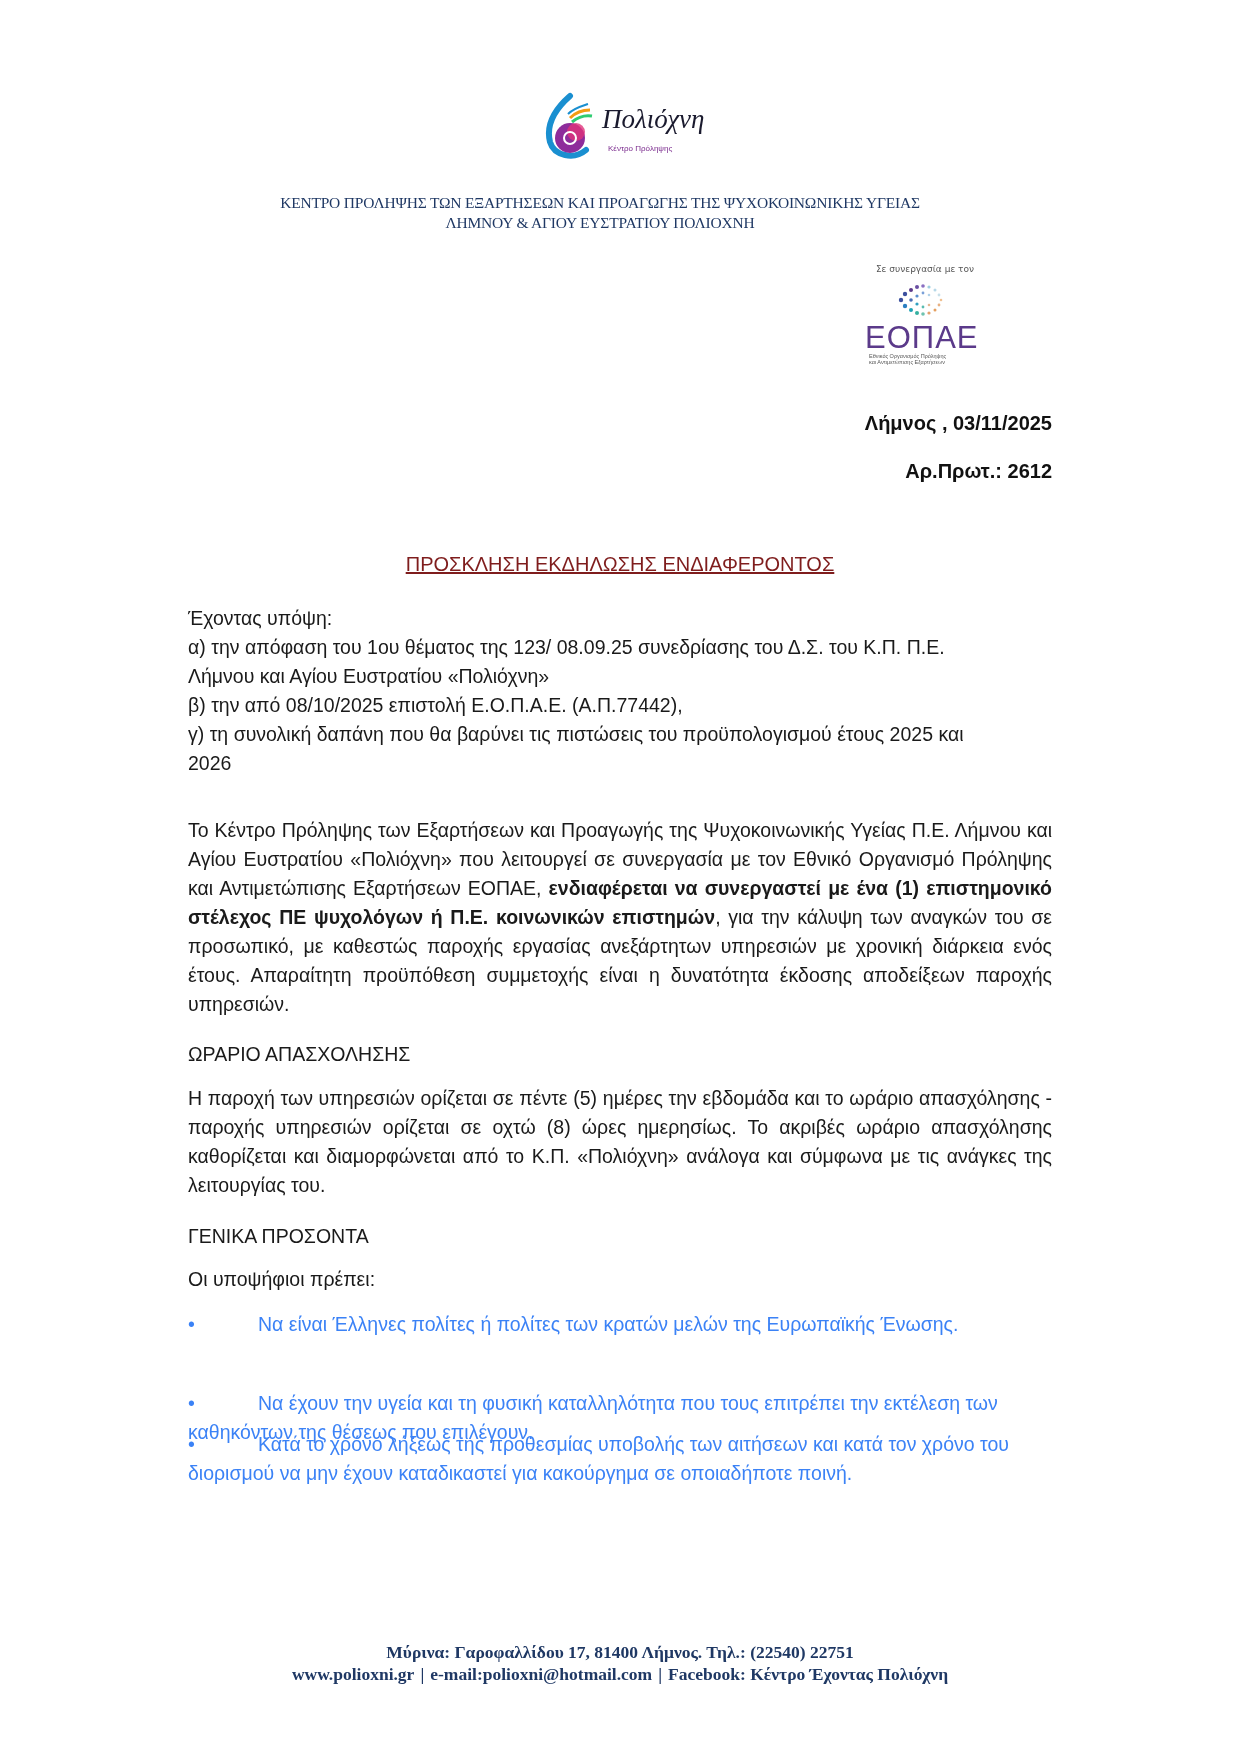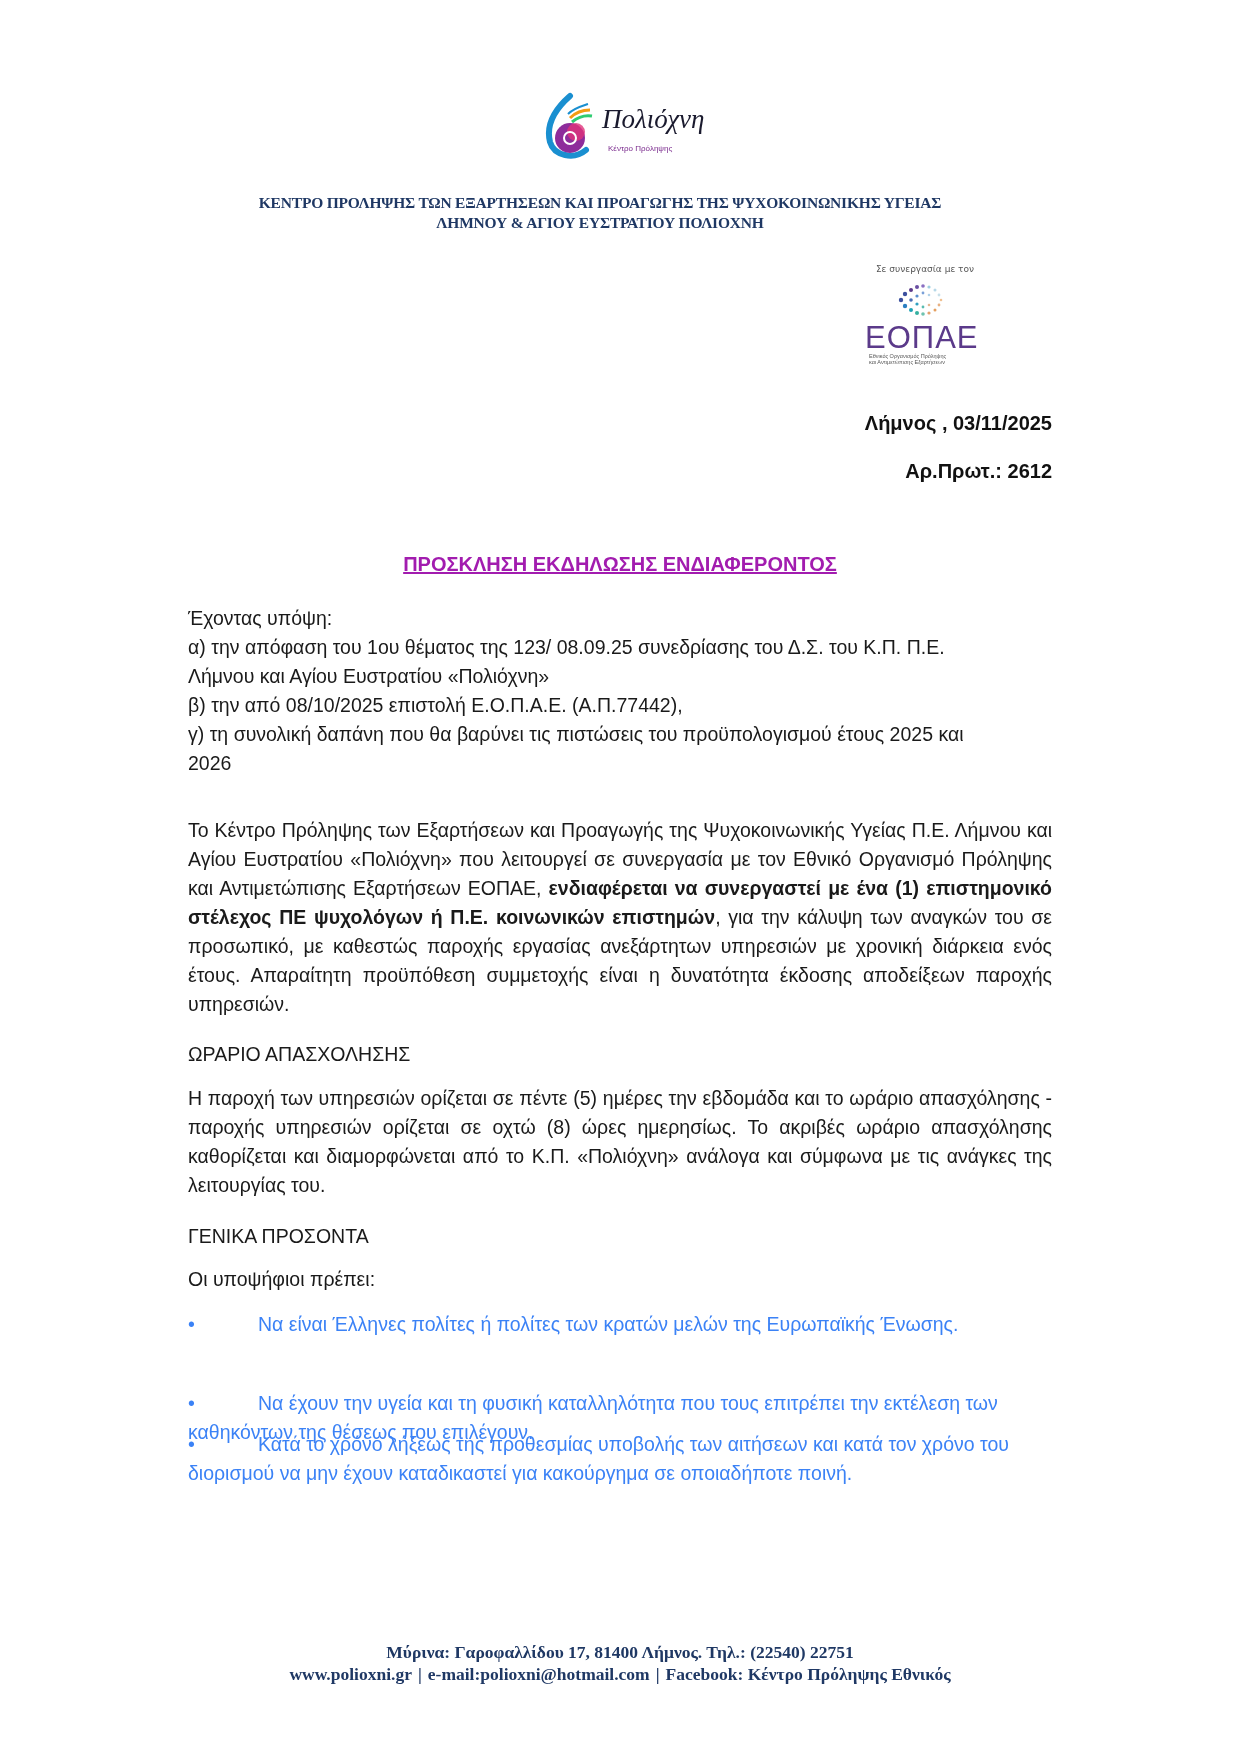--- a/index.html
+++ b/index.html
@@ -2,30 +2,30 @@
 <html><head>
   <meta charset="utf-8">
   <style>
     html, body { margin: 0; padding: 0; background: #ffffff; }
     body { width: 1240px; height: 1755px; position: relative; overflow: hidden; font-family: "Liberation Sans Narrow", "Liberation Sans", sans-serif; color: #111; }
     .page { position: absolute; left: 0; top: 0; width: 1240px; height: 1755px; }
     .logo { position: absolute; left: 540px; top: 92px; width: 180px; height: 70px; text-align: center; }
     .logo svg { position: absolute; left: 0; top: 0; }
     .logo-name { position: absolute; left: 62px; top: 12px; font-family: "Liberation Serif", serif; font-style: italic; font-size: 27px; color: #1a1a2e; white-space: nowrap; }
     .logo-sub { position: absolute; left: 68px; top: 52px; font-family: "Liberation Sans", sans-serif; font-size: 8px; color: #7b2b8e; white-space: nowrap; }
-    .org { position: absolute; left: 150px; top: 193px; width: 900px; text-align: center; font-family: "Liberation Serif", serif; font-weight: bold; font-size: 15.5px; line-height: 20px; color: #1f3864; letter-spacing: -0.2px; }
+    .org { position: absolute; left: 150px; top: 193px; width: 900px; text-align: center; font-family: "Liberation Serif", serif; font-weight: normal; font-size: 15.5px; line-height: 20px; color: #1f3864; letter-spacing: -0.2px; }
     .partner { position: absolute; left: 855px; top: 262px; width: 150px; height: 100px; }
     .partner-caption { position: absolute; left: 0; top: 2px; width: 140px; font-family: "DejaVu Sans", sans-serif; font-size: 9px; color: #555; text-align: center; }
     .partner svg { position: absolute; left: 38px; top: 16px; }
     .partner-name { position: absolute; left: 10px; top: 58px; font-family: "Liberation Sans", sans-serif; font-size: 31px; color: #5b3a8a; letter-spacing: 1px; }
     .partner-sub { position: absolute; left: 14px; top: 91px; width: 140px; font-family: "Liberation Sans", sans-serif; font-size: 5.5px; line-height: 6px; color: #555; }
     .meta { position: absolute; right: 188px; text-align: right; font-weight: bold; font-size: 20px; color: #111; white-space: nowrap; }
     .meta.date { top: 412px; }
     .meta.prot { top: 460px; }
-    .title { position: absolute; left: 190px; top: 553px; width: 860px; text-align: center; font-size: 20px; font-weight: bold; text-decoration: underline; color: #a21caf; }
+    .title { position: absolute; left: 190px; top: 553px; width: 860px; text-align: center; font-size: 20px; font-weight: normal; text-decoration: underline; color: #7f1d1d; }
     .body-text { position: absolute; left: 188px; width: 864px; font-size: 19.5px; line-height: 29px; color: #1a1a1a; }
     .justify { text-align: justify; text-align-last: left; }
     .bold { font-weight: bold; }
     .bullet { position: absolute; left: 188px; width: 864px; font-size: 19.5px; line-height: 29px; color: #3b82f6; text-indent: 0; }
     .bullet .dot { display: inline-block; width: 70px; }
     .footer { position: absolute; left: 150px; top: 1641px; width: 940px; text-align: center; font-family: "Liberation Serif", serif; font-weight: bold; font-size: 17.5px; line-height: 22px; color: #1f3864; }
     .footer .sep { padding: 0 6px; }
   </style>
 </head>
 <body>
@@ -113,17 +113,17 @@
 
   <div class="bullet" style="top: 1310px;"><span class="dot">•</span><span>Να είναι Έλληνες πολίτες ή πολίτες των κρατών μελών της Ευρωπαϊκής Ένωσης.</span></div>
 
   <div class="bullet" style="top: 1389px;"><span class="dot">•</span><span>Να έχουν την υγεία και τη φυσική καταλληλότητα που τους επιτρέπει την εκτέλεση των καθηκόντων της θέσεως που επιλέγουν.</span></div>
 
   <div class="bullet" style="top: 1430px;"><span class="dot">•</span><span>Κατά το χρόνο λήξεως της προθεσμίας υποβολής των αιτήσεων και κατά τον χρόνο του διορισμού να μην έχουν καταδικαστεί για κακούργημα σε οποιαδήποτε ποινή.</span></div>
 
   <div class="footer">
     <div>Μύρινα: Γαροφαλλίδου 17, 81400 Λήμνος. Τηλ.: (22540) 22751</div>
     <div>
-      <span>www.polioxni.gr</span><span class="sep">|</span><span>e-mail:polioxni@hotmail.com</span><span class="sep">|</span><span>Facebook: Κέντρο Πρόληψης Εθνικός</span>
+      <span>www.polioxni.gr</span><span class="sep">|</span><span>e-mail:polioxni@hotmail.com</span><span class="sep">|</span><span>Facebook: Κέντρο Έχοντας Πολιόχνη</span>
     </div>
   </div>
 
 </div>
 
 </body></html>

